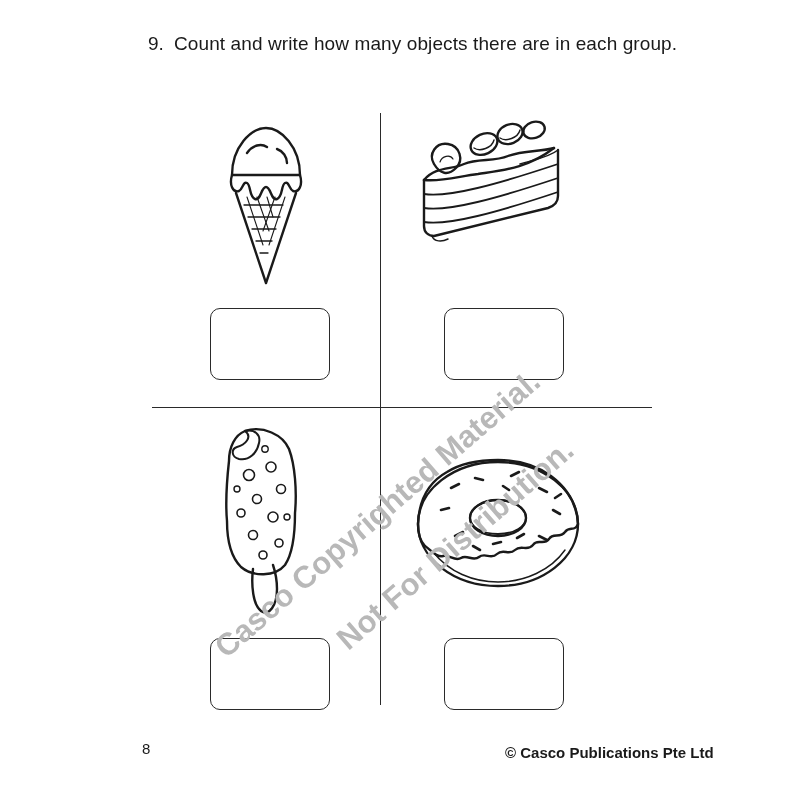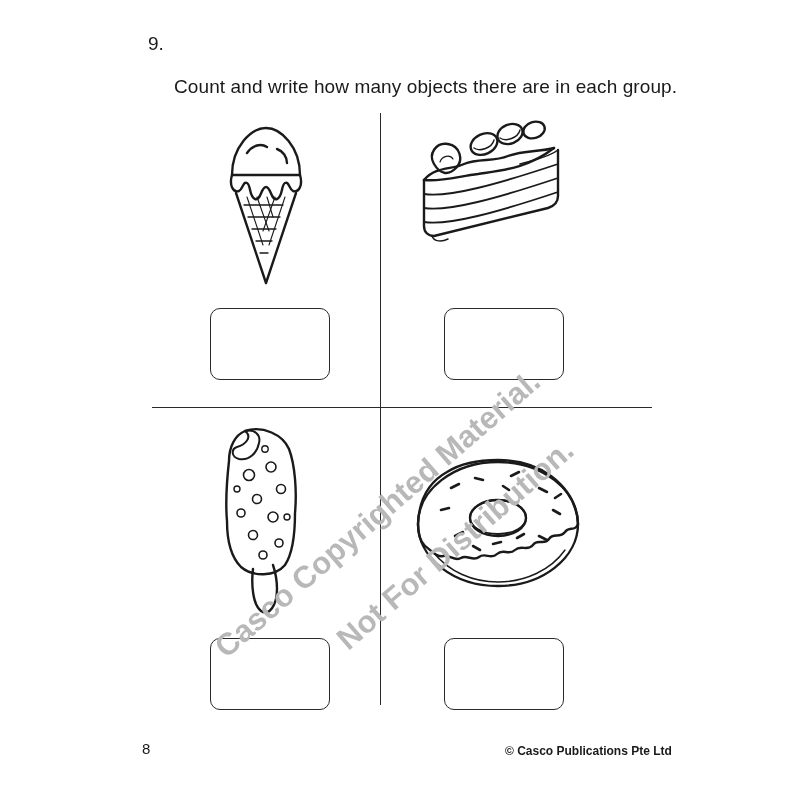--- a/index.html
+++ b/index.html
@@ -38,21 +38,20 @@
     font-weight: 400;
     line-height: 27px;
     width: 26px;
     flex: none;
   }
   .q-text {
     font-size: 19px;
     font-weight: 400;
     line-height: 27px;
     letter-spacing: 0.1px;
-    margin-top: 43px;
   }
 
   
   .grid {
     position: absolute;
     left: 152px;
     top: 110px;
     width: 500px;
     height: 600px;
   }
@@ -140,21 +139,21 @@
     position: absolute;
     left: 142px;
     top: 740px;
     font-size: 15px;
     color: #1a1a1a;
   }
   .footer-credit {
     position: absolute;
     left: 505px;
     top: 744px;
-    font-size: 12px;
+    font-size: 15px;
     font-weight: 700;
     color: #1a1a1a;
   }
   .footer-rule {
     position: absolute;
     left: 140px;
     top: 728px;
     width: 520px;
     height: 1px;
     background: transparent;

